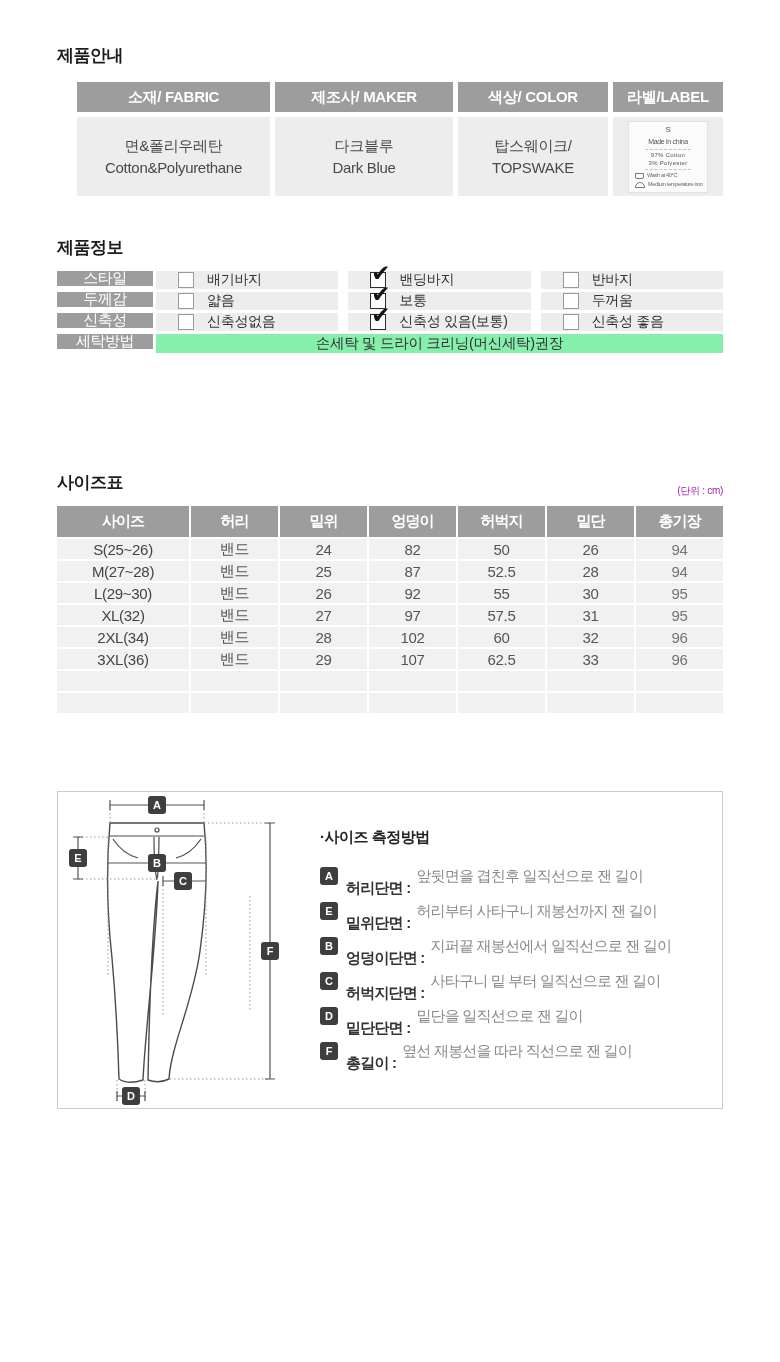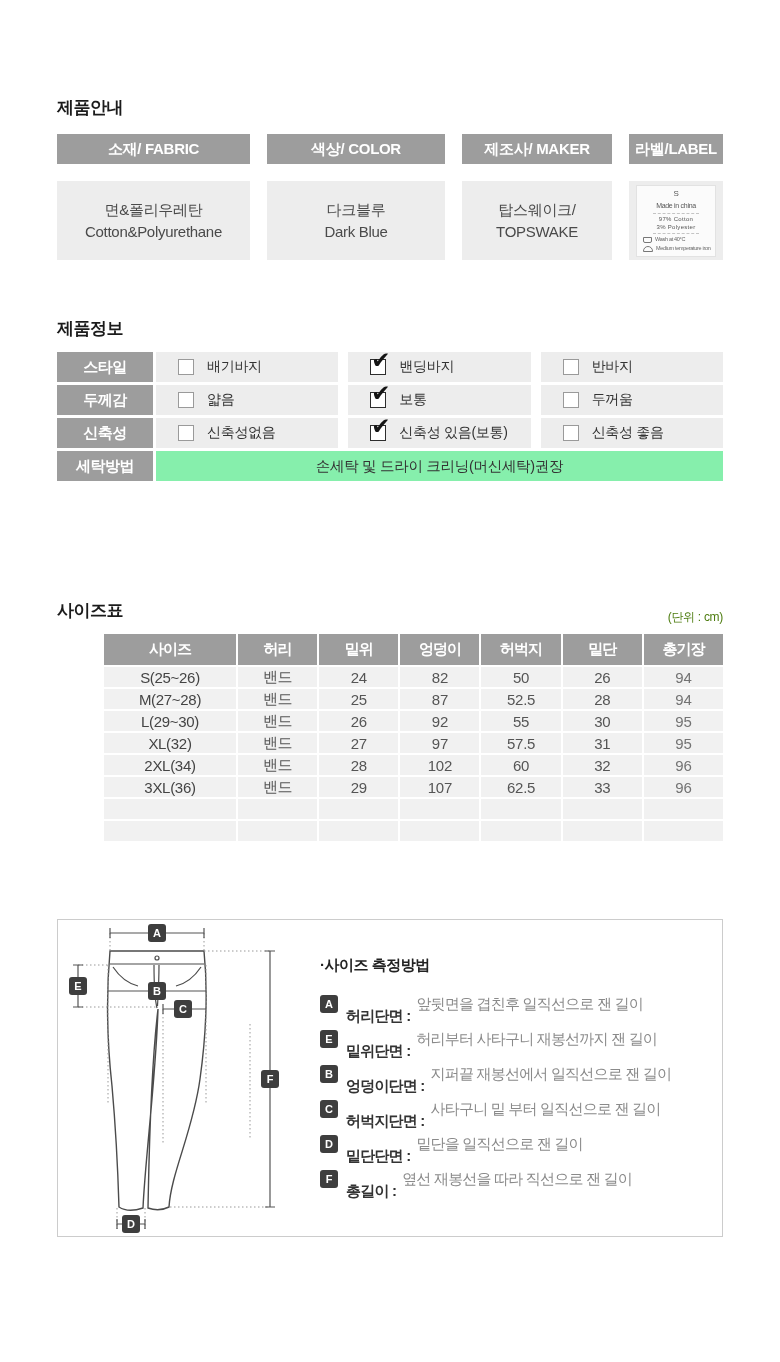--- a/index.html
+++ b/index.html
@@ -5,28 +5,28 @@
   * { box-sizing: border-box; margin: 0; padding: 0; }
   html, body { background: #ffffff; }
   body {
     width: 780px; height: 1362px; margin: 0 auto;
     font-family: "Liberation Sans", "DejaVu Sans", sans-serif;
     color: #333; overflow: hidden;
   }
   .wrap { padding: 0 57px; }
 
   .sec-title { font-size: 17px; font-weight: 700; color: #1b1b1b; letter-spacing: -0.5px; }
-  .t-guide { padding-top: 96px; }
-  .t-info  { padding-top: 57px; }
+  .t-guide { padding-top: 44px; }
+  .t-info  { padding-top: 40px; }
 
   
   .guide-table {
     margin-top: 15px; display: grid;
     grid-template-columns: 193px 178px 150px 1fr;
-    grid-template-rows: 30px 79px; gap: 17px;
+    grid-template-rows: 30px 79px; gap: 5px; margin-left: 20px;
   }
   .gh { background: #9d9d9d; color: #fff; font-size: 15px; font-weight: 700;
         display: flex; align-items: center; justify-content: center; letter-spacing: -0.3px; }
   .gc { background: #ededed; color: #4a4a4a; font-size: 15px; line-height: 1.45;
         display: flex; flex-direction: column; align-items: center; justify-content: center;
         text-align: center; letter-spacing: -0.3px; }
 
   
   .label-card { width: 80px; height: 72px; background: #fbfbfb; border: 1px solid #e2e2e2;
         display: flex; flex-direction: column; align-items: center; justify-content: center;
@@ -39,39 +39,39 @@
   .lc-care { display: flex; align-items: center; gap: 3px; align-self: flex-start; margin-left: 4px; }
   .lc-care span.txt { font-size: 5.5px; color: #666; white-space: nowrap; }
   .i-basin { display: inline-block; width: 9px; height: 6px; border: 1px solid #777;
         border-top: 1px solid #777; border-radius: 0 0 2px 2px; flex: none; }
   .i-iron  { display: inline-block; width: 10px; height: 6px; border: 1px solid #777;
         border-radius: 5px 5px 0 0; flex: none; }
 
   
   .info-table { margin-top: 12px; }
   .i-row { display: grid; grid-template-columns: 96px 1fr; gap: 3px; margin-bottom: 3px; }
-  .il { background: #9d9d9d; color: #fff; font-size: 15px; font-weight: 700; height: 30px;
+  .il { background: #9d9d9d; color: #fff; font-size: 15px; font-weight: 400; height: 15px;
         display: flex; align-items: center; justify-content: center; letter-spacing: -0.5px; }
   .opts { display: grid; grid-template-columns: 1fr 1fr 1fr; gap: 10px; }
   .opt { background: #ededed; display: flex; align-items: center; padding-left: 22px; gap: 13px;
          font-size: 14px; color: #333; letter-spacing: -0.3px; }
   .cbox { width: 16px; height: 16px; background: #fff; border: 1px solid #9a9a9a;
           position: relative; flex: none; }
   .cbox.checked { border-color: #2d2d2d; }
   .cbox .mark { position: absolute; left: 0; top: -11px; font-size: 23px; line-height: 1;
           color: #141414; }
   .wash-val { background: #86efac; display: flex; align-items: center; justify-content: center;
           font-size: 14.5px; color: #333; letter-spacing: -0.3px; }
 
   
   .size-head { margin-top: 118px; position: relative; }
-  .unit-note { position: absolute; right: 0; bottom: -4px; font-size: 12px; color: #4d7c0f;
+  .unit-note { position: absolute; right: 0; bottom: -4px; font-size: 10px; color: #a21caf;
           letter-spacing: -0.3px; }
   .size-table { margin-top: 12px; display: grid;
-          grid-template-columns: 132px repeat(6, 1fr); gap: 2px; margin-left: 47px; }
+          grid-template-columns: 132px repeat(6, 1fr); gap: 2px; }
   .sh { background: #9d9d9d; color: #fff; font-size: 15px; font-weight: 700; height: 31px;
         display: flex; align-items: center; justify-content: center; letter-spacing: -1px; }
   .sc { background: #f1f1f1; height: 20px; display: flex; align-items: center;
         justify-content: center; font-size: 15px; color: #555; letter-spacing: -0.3px; }
   .sc.first { color: #444; }
   .sc.last  { color: #737373; }
 
   
   .measure-box { margin-top: 78px; height: 318px; border: 1px solid #cccccc;
         position: relative; background: #fff; }
@@ -98,22 +98,22 @@
 </style>
 </head>
 <body>
 
 <div class="wrap">
 
   <div class="sec-title t-guide">제품안내</div>
 
   <div class="guide-table">
     <div class="gh">소재/ FABRIC</div>
+    <div class="gh">제조사/ MAKER</div>
     <div class="gh">색상/ COLOR</div>
-    <div class="gh">제조사/ MAKER</div>
     <div class="gh">라벨/LABEL</div>
 
     <div class="gc">
       <div>면&amp;폴리우레탄</div>
       <div>Cotton&amp;Polyurethane</div>
     </div>
     <div class="gc">
       <div>다크블루</div>
       <div>Dark Blue</div>
     </div>

